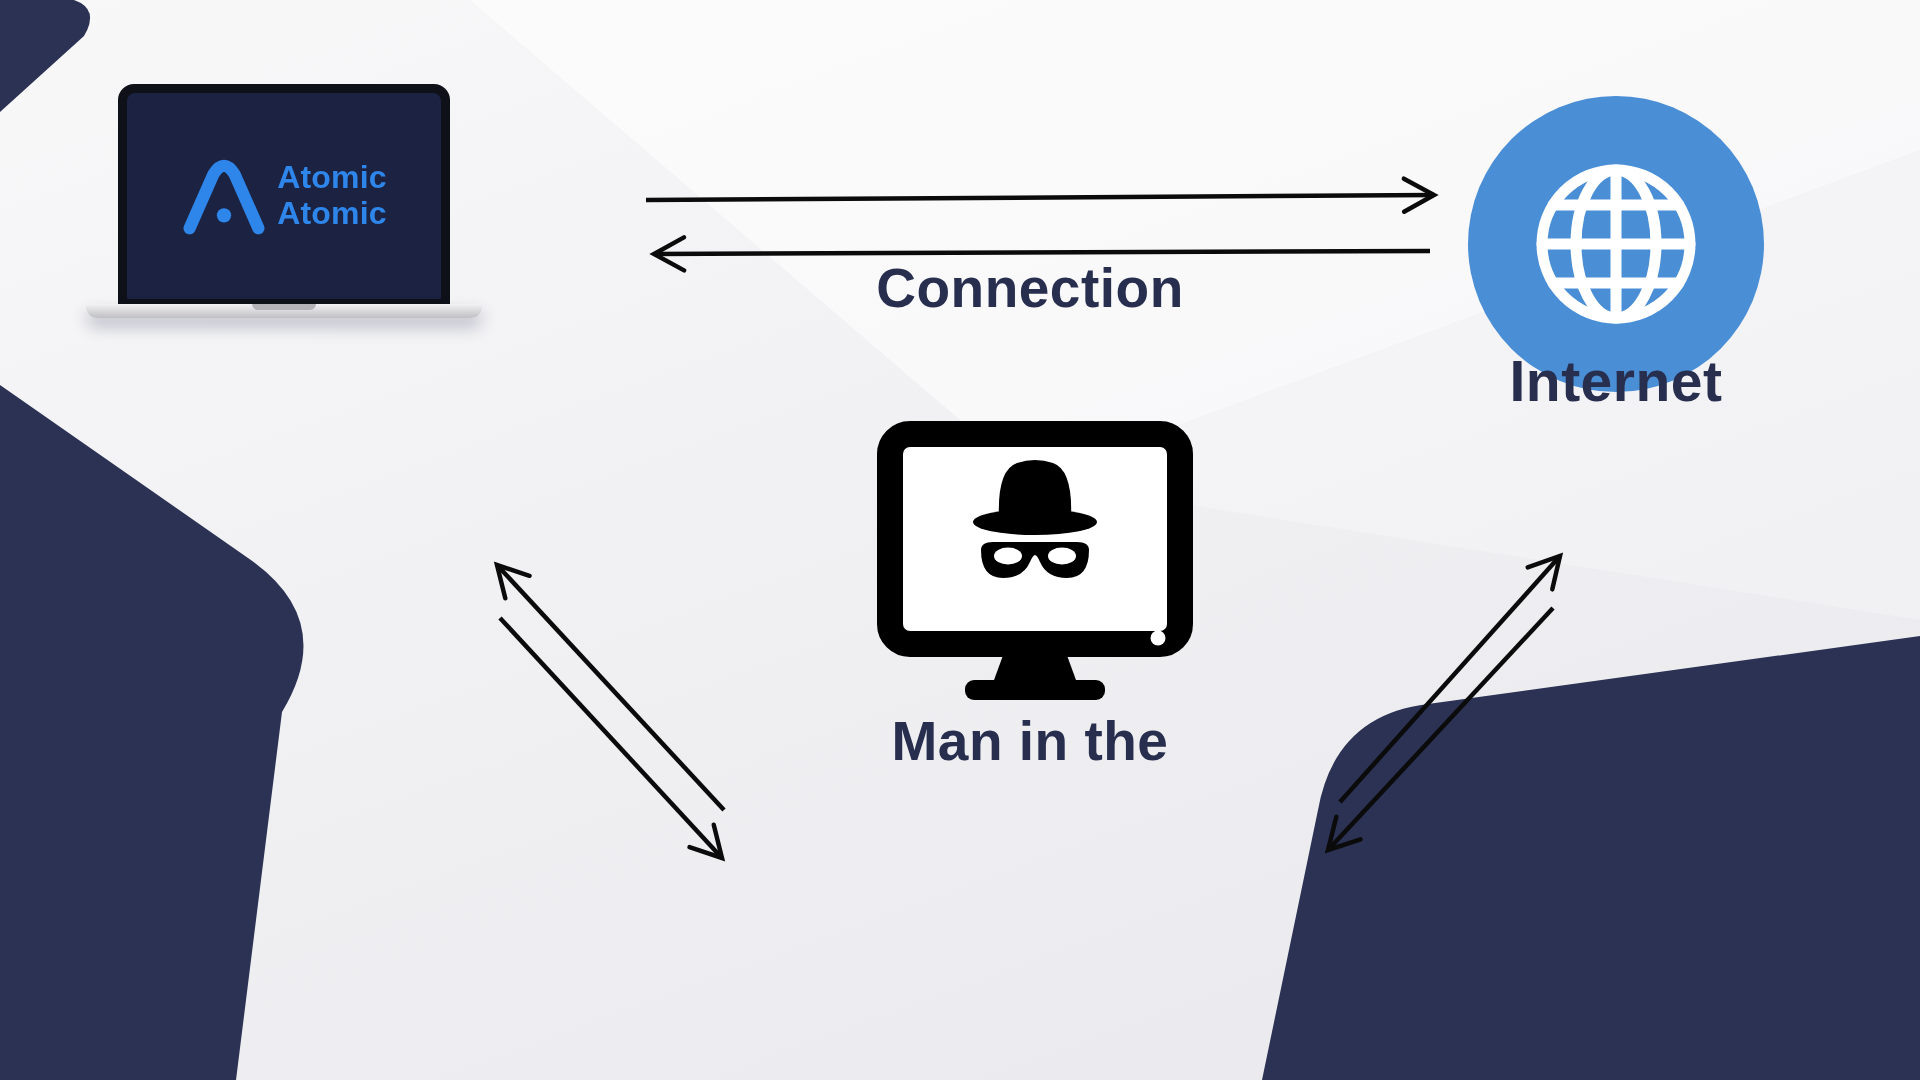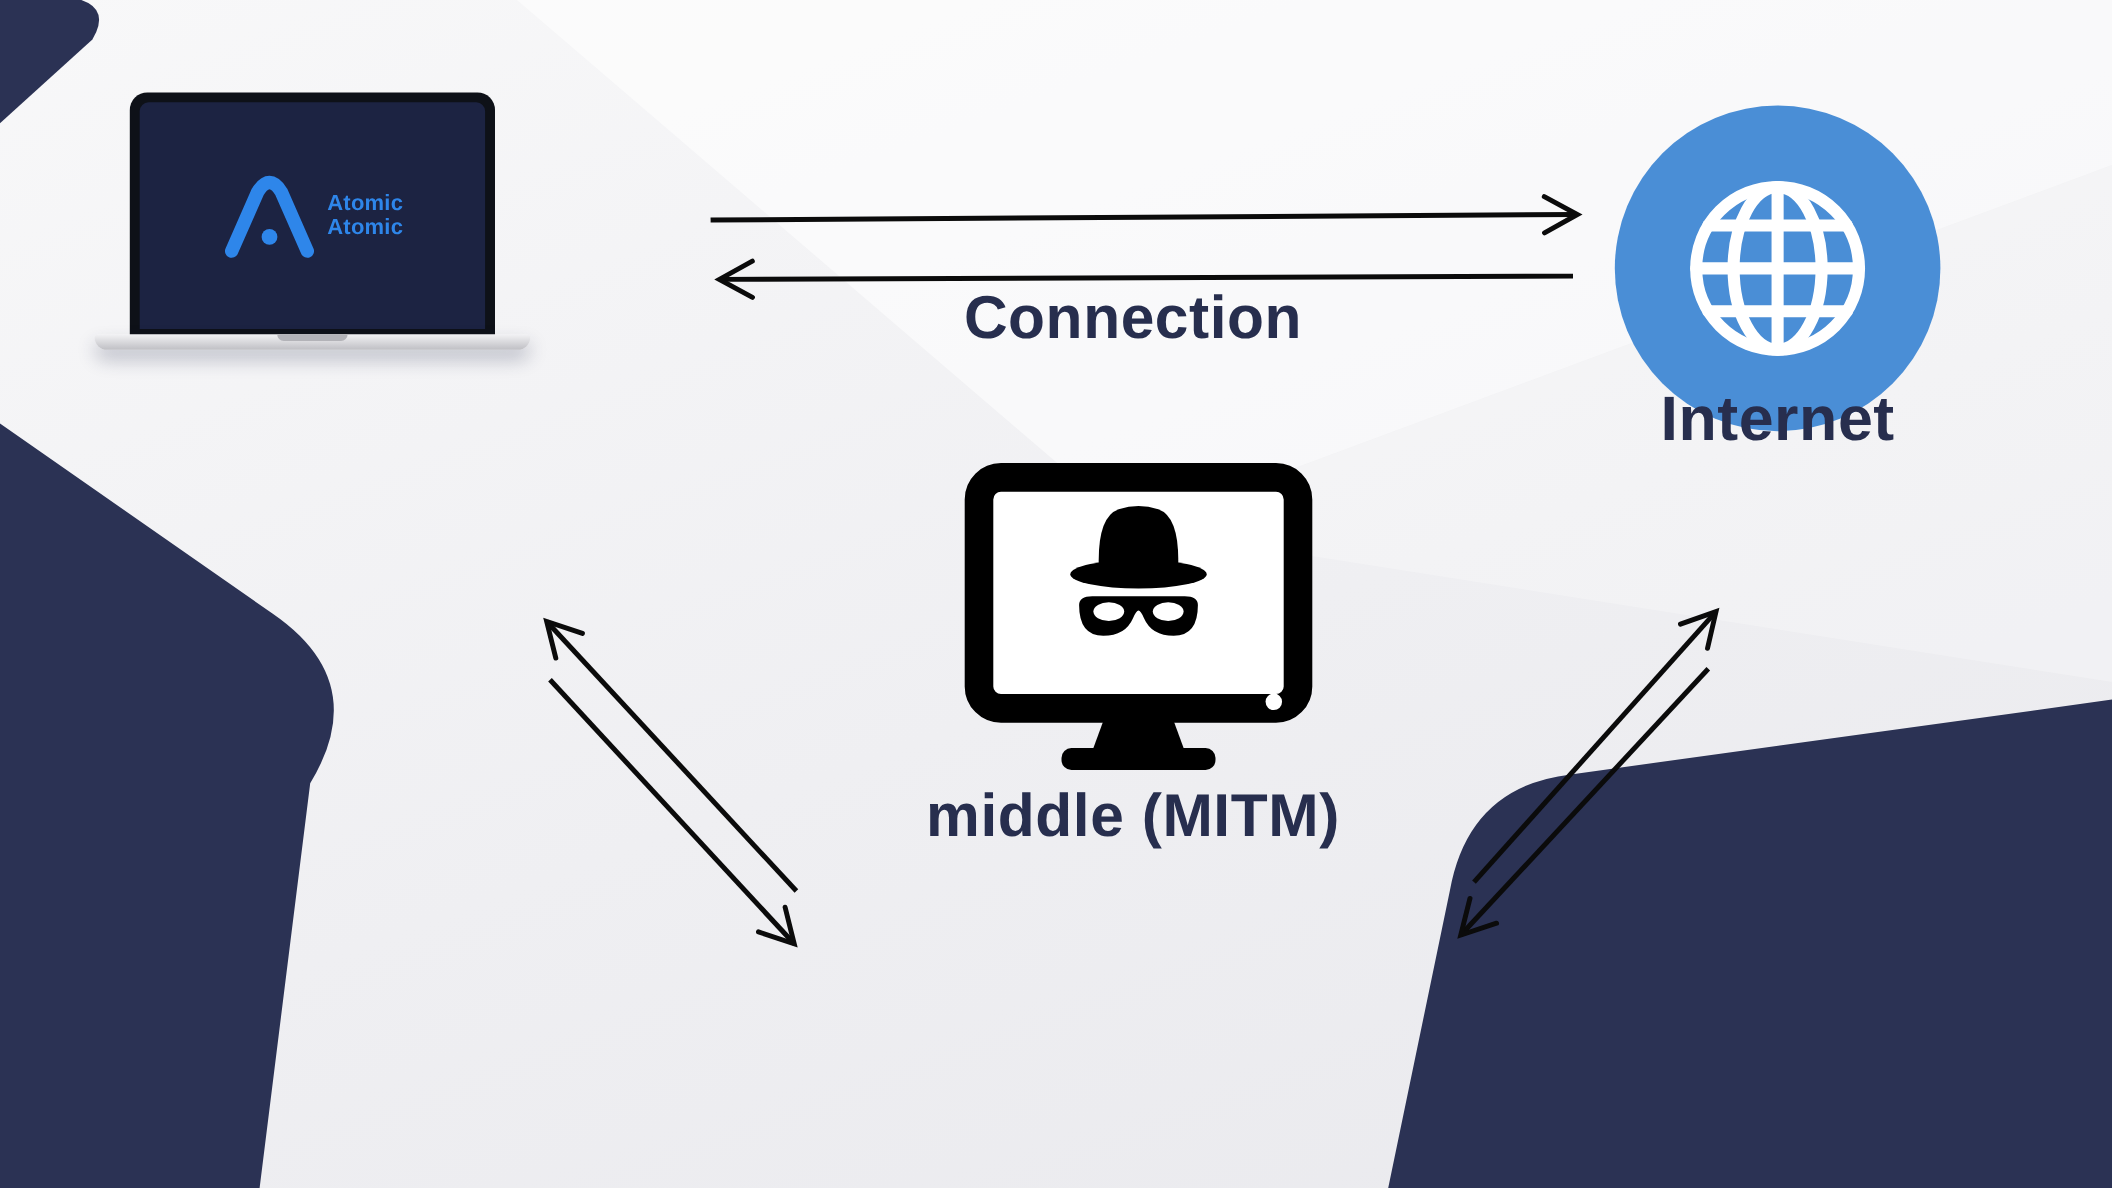--- a/index.html
+++ b/index.html
@@ -32,21 +32,21 @@
   }
   .screen-panel {
     width: 100%; height: 100%;
     background: #1c2342;
     border-radius: 8px 8px 0 0;
     display: flex; align-items: center; justify-content: center;
   }
   .logo-row { display: flex; align-items: center; gap: 10px; }
   .logo-text {
     color: #2e86ea;
-    font-size: 20px;
+    font-size: 32px;
     font-weight: 700;
     line-height: 1.12;
     letter-spacing: 0.2px;
   }
   .laptop-base {
     position: absolute;
     left: 86px; top: 304px;
     width: 396px; height: 14px;
     background: linear-gradient(#f2f2f4, #bfbfc4);
     border-radius: 3px 3px 12px 12px;
@@ -165,16 +165,16 @@
     <path d="M134 100 Q132 52 152 45 Q170 39 188 45 Q208 52 206 100 Z" fill="#000000"></path>
     <ellipse cx="170" cy="104" rx="62" ry="13" fill="#000000"></ellipse>
 
     <path d="M116 132 Q116 124 128 124 L212 124 Q224 124 224 132 Q224 160 202 160 Q182 160 175 144 Q172 137 170 137 Q168 137 165 144 Q158 160 138 160 Q116 160 116 132 Z" fill="#000000"></path>
     <ellipse cx="143" cy="138" rx="14" ry="8.5" fill="#ffffff"></ellipse>
     <ellipse cx="197" cy="138" rx="14" ry="8.5" fill="#ffffff"></ellipse>
 
     <circle cx="293" cy="220" r="7.5" fill="#ffffff"></circle>
   </svg>
   <div class="label mitm-label">
-    <div>middle (MITM)</div>
+    <div>Man in the</div>
   </div>
 
 </div>
 
 </body></html>

